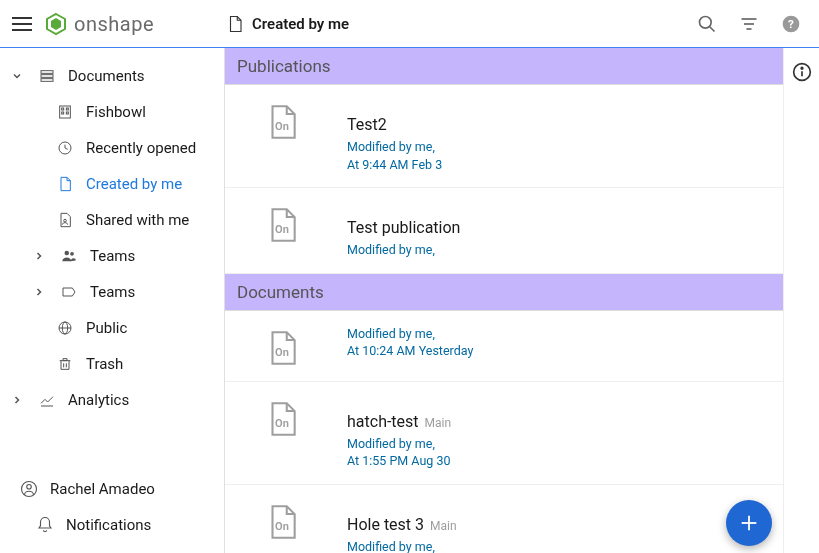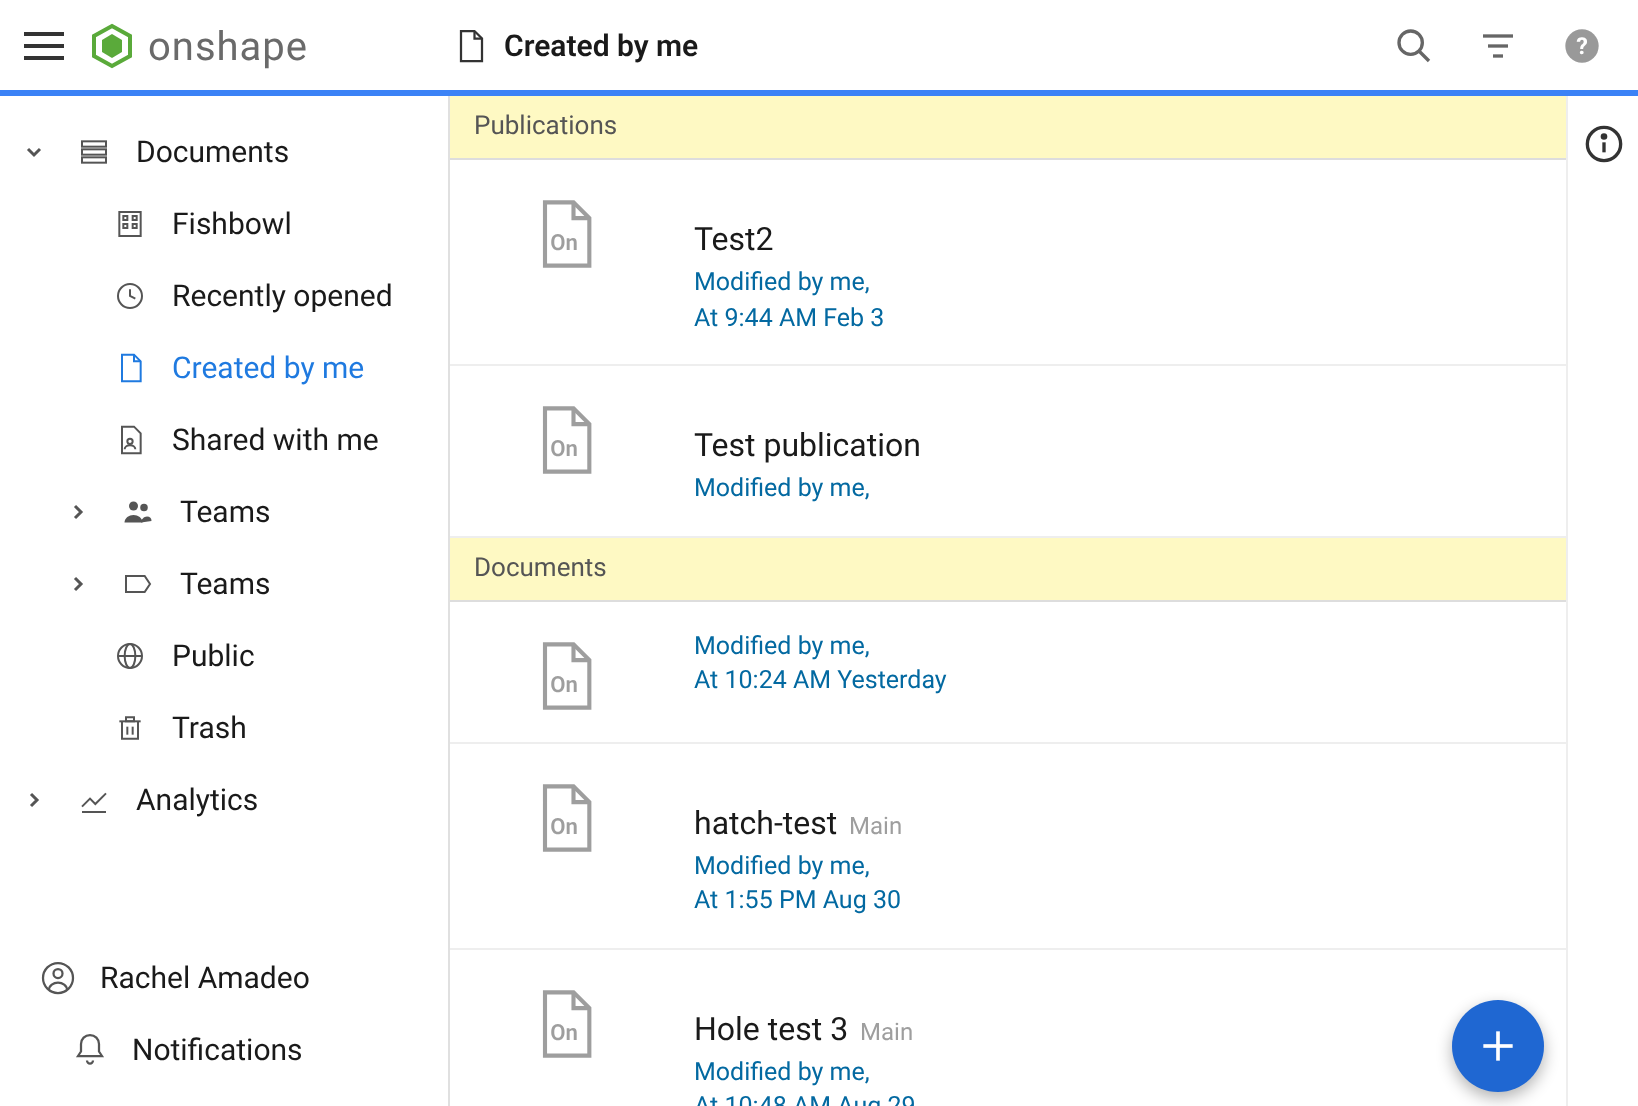--- a/index.html
+++ b/index.html
@@ -1,18 +1,18 @@
 <!DOCTYPE html>
 <html><head>
 <meta charset="utf-8">
 <style>
 * { margin: 0; padding: 0; box-sizing: border-box; }
 body { font-family: -apple-system, BlinkMacSystemFont, "Segoe UI", Roboto, Arial, sans-serif; font-size: 14px; color: #333; width: 819px; height: 553px; overflow: hidden; background: #fff; }
 .app { display: flex; flex-direction: column; height: 100%; }
-.header { display: flex; align-items: center; height: 48px; border-bottom: 3px solid #3b82f6; padding: 0 12px; gap: 12px; }
+.header { display: flex; align-items: center; height: 48px; border-bottom: 1px solid #3b82f6; padding: 0 12px; gap: 12px; }
 .hamburger { width: 20px; cursor: pointer; }
 .hamburger div { height: 2px; background: #333; margin: 4px 0; }
 .logo { display: flex; align-items: center; gap: 6px; }
 .logo-text { font-size: 20px; color: #6a6a6a; font-weight: 400; letter-spacing: 0.5px; }
 .header-title { display: flex; align-items: center; gap: 8px; margin-left: 60px; font-size: 15px; font-weight: 600; color: #1a1a1a; }
 .header-spacer { flex: 1; }
 .header-icons { display: flex; gap: 22px; align-items: center; padding-right: 6px; }
 .icon-btn { cursor: pointer; display: flex; align-items: center; color: #666; }
 .body { display: flex; flex: 1; overflow: hidden; }
 .sidebar { width: 225px; border-right: 1px solid #e0e0e0; padding: 10px 0; display: flex; flex-direction: column; }
@@ -20,21 +20,21 @@
 .nav-item { display: flex; align-items: center; gap: 12px; padding: 9px 12px; cursor: pointer; font-size: 15px; color: #1a1a1a; }
 .nav-item.child { padding-left: 56px; }
 .nav-item.top { padding-left: 8px; }
 .nav-item .chev { width: 18px; display: flex; justify-content: center; color: #555; }
 .nav-item .nav-icon { width: 18px; display: flex; justify-content: center; color: #555; }
 .nav-item.active { color: #1f7ae0; }
 .nav-item.active .nav-icon { color: #1f7ae0; }
 .sidebar-footer { border-top: 0; padding-top: 4px; }
 .main { flex: 1; display: flex; overflow: hidden; }
 .content { flex: 1; overflow-y: auto; position: relative; }
-.section-header { background: #fef9c3; padding: 8px 12px; font-size: 13px; color: #555; border-bottom: 1px solid #ddd; }
+.section-header { background: #c4b5fd; padding: 8px 12px; font-size: 17px; color: #555; border-bottom: 1px solid #ddd; }
 .row { display: flex; align-items: flex-start; padding: 14px 12px; border-bottom: 1px solid #eee; gap: 20px; background: #fff; }
 .thumb { width: 90px; display: flex; justify-content: center; padding-top: 4px; }
 .thumb svg { color: #9e9e9e; }
 .row-body { flex: 1; }
 .row-title { font-size: 16px; color: #1a1a1a; margin-bottom: 4px; margin-top: 16px; }
 .row-title .branch { font-size: 12px; color: #9e9e9e; font-weight: 400; margin-left: 2px; }
 .row-meta { font-size: 12.5px; color: #0369a1; line-height: 1.4; }
 .right-rail { width: 36px; display: flex; flex-direction: column; align-items: center; padding-top: 14px; border-left: 1px solid #eee; }
 .fab { position: fixed; left: 726px; top: 500px; width: 46px; height: 46px; border-radius: 50%; background: #1f67d2; color: #fff; display: flex; align-items: center; justify-content: center; font-size: 28px; box-shadow: 0 3px 8px rgba(0,0,0,0.3); cursor: pointer; }
 </style>

